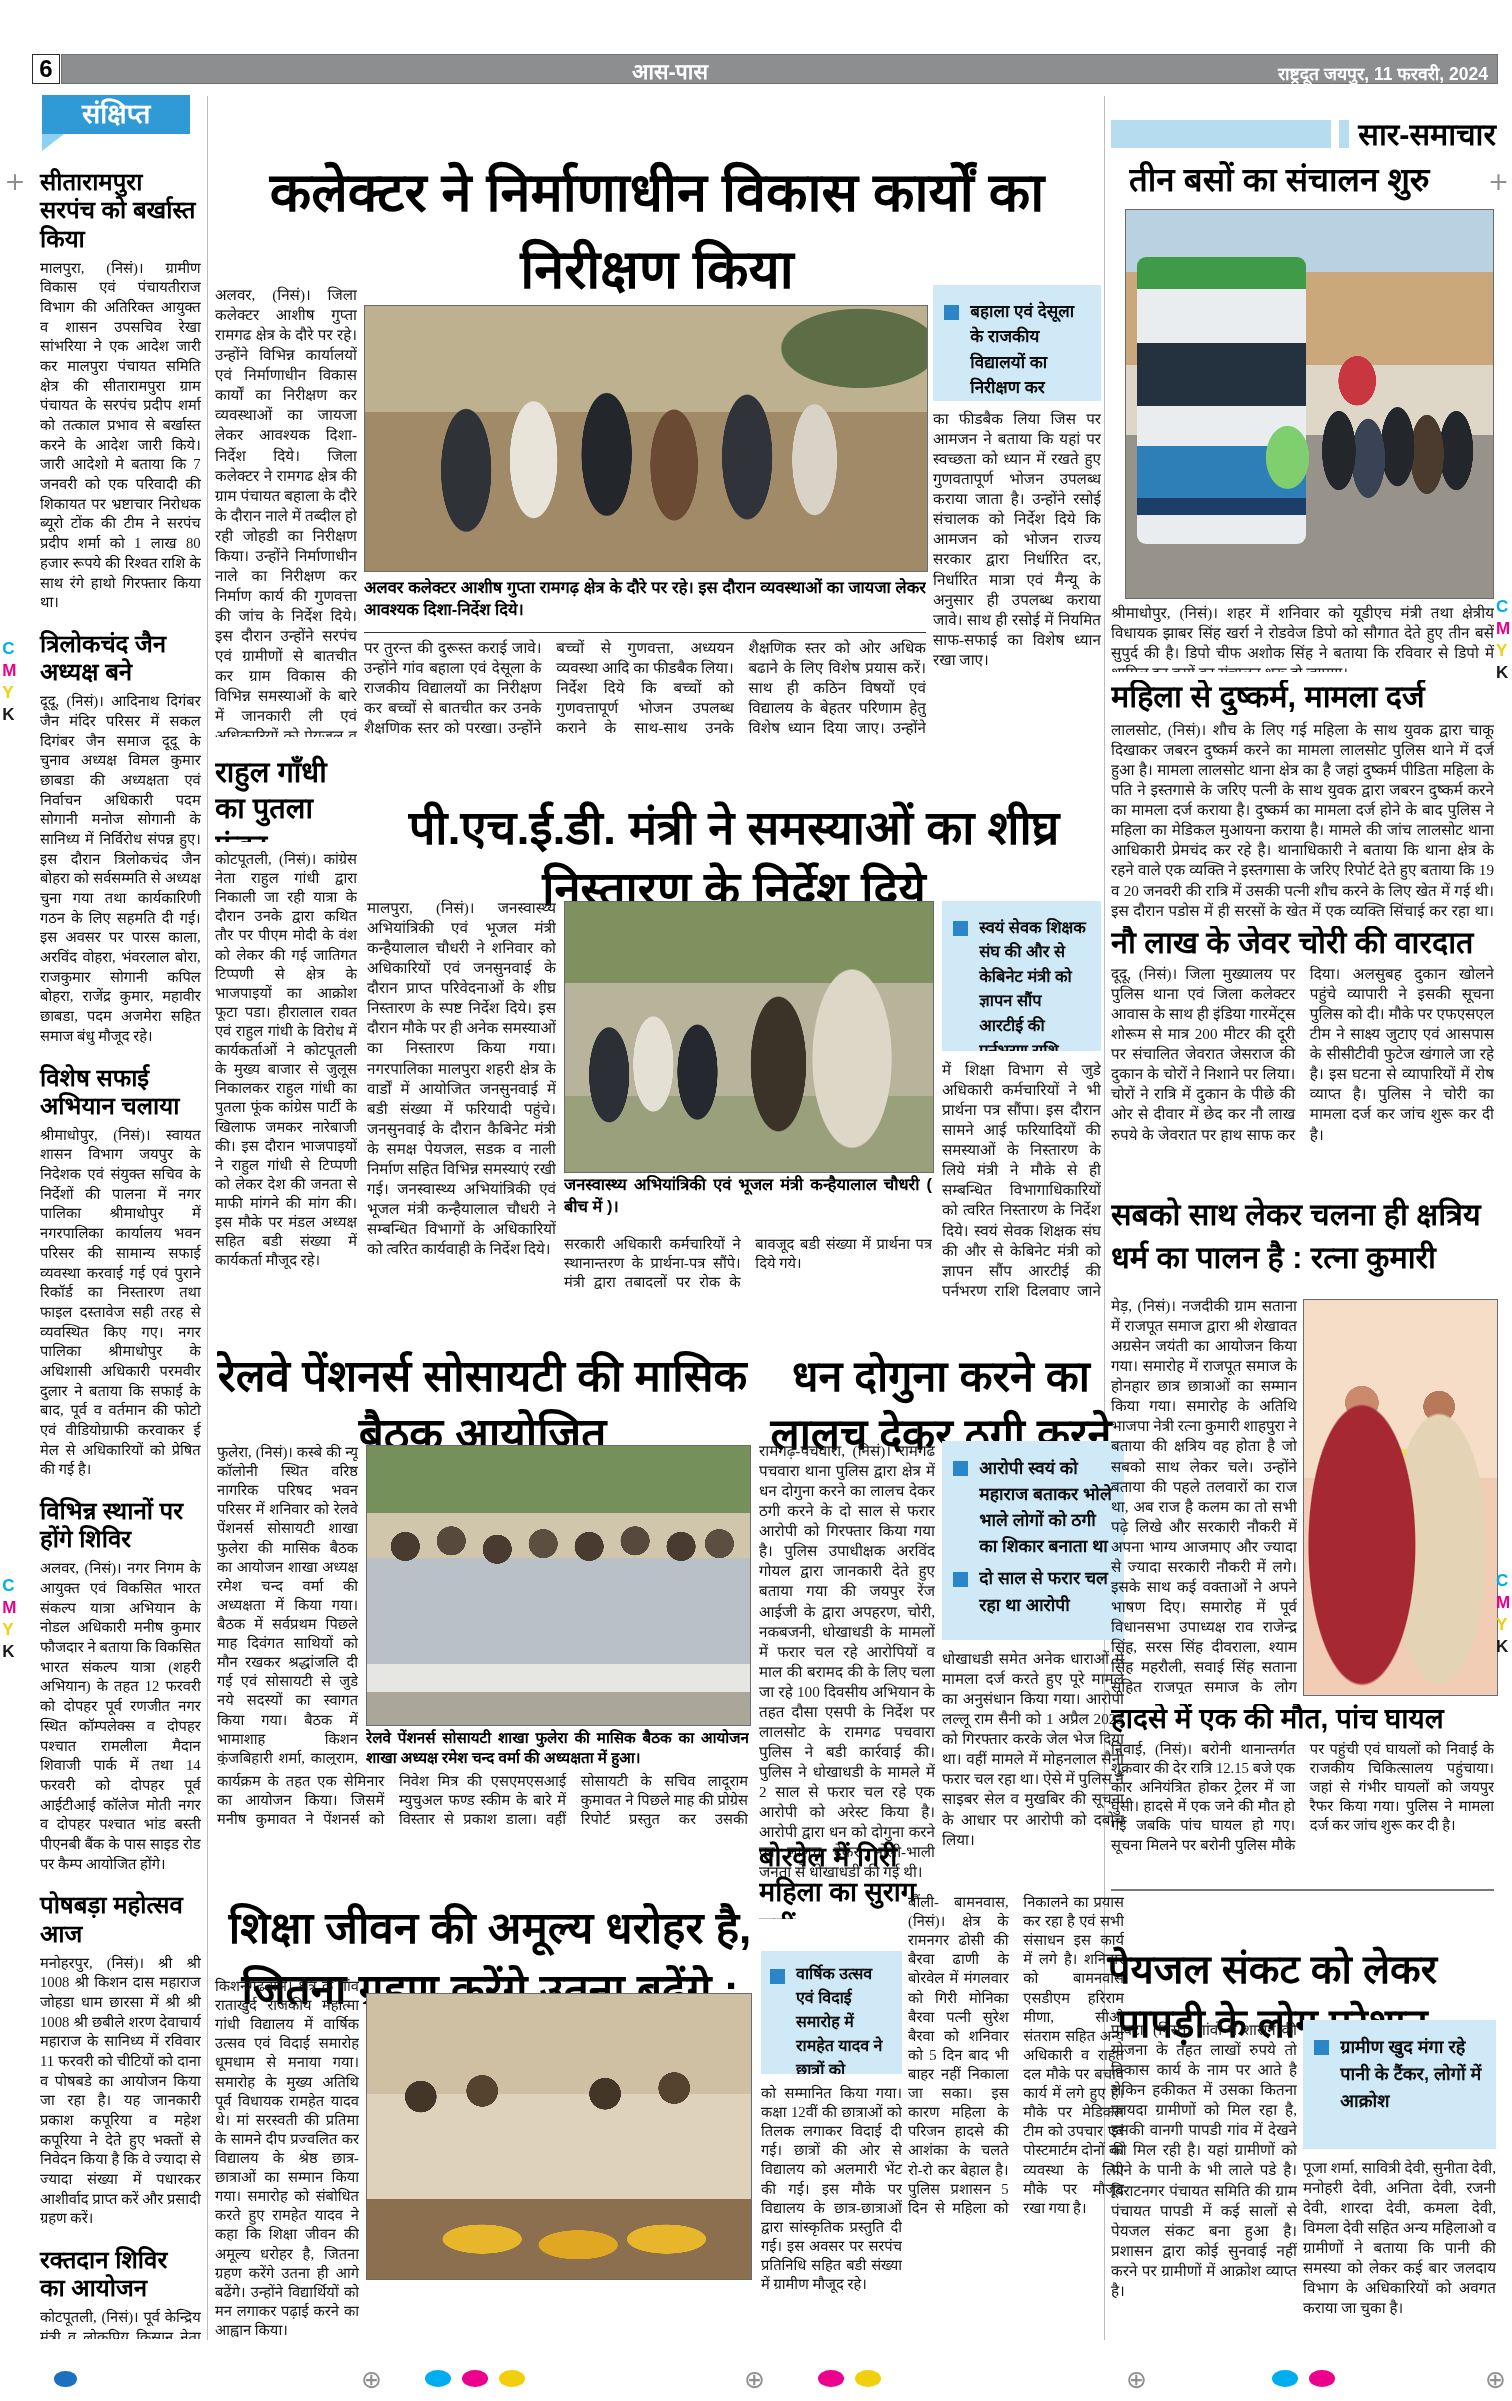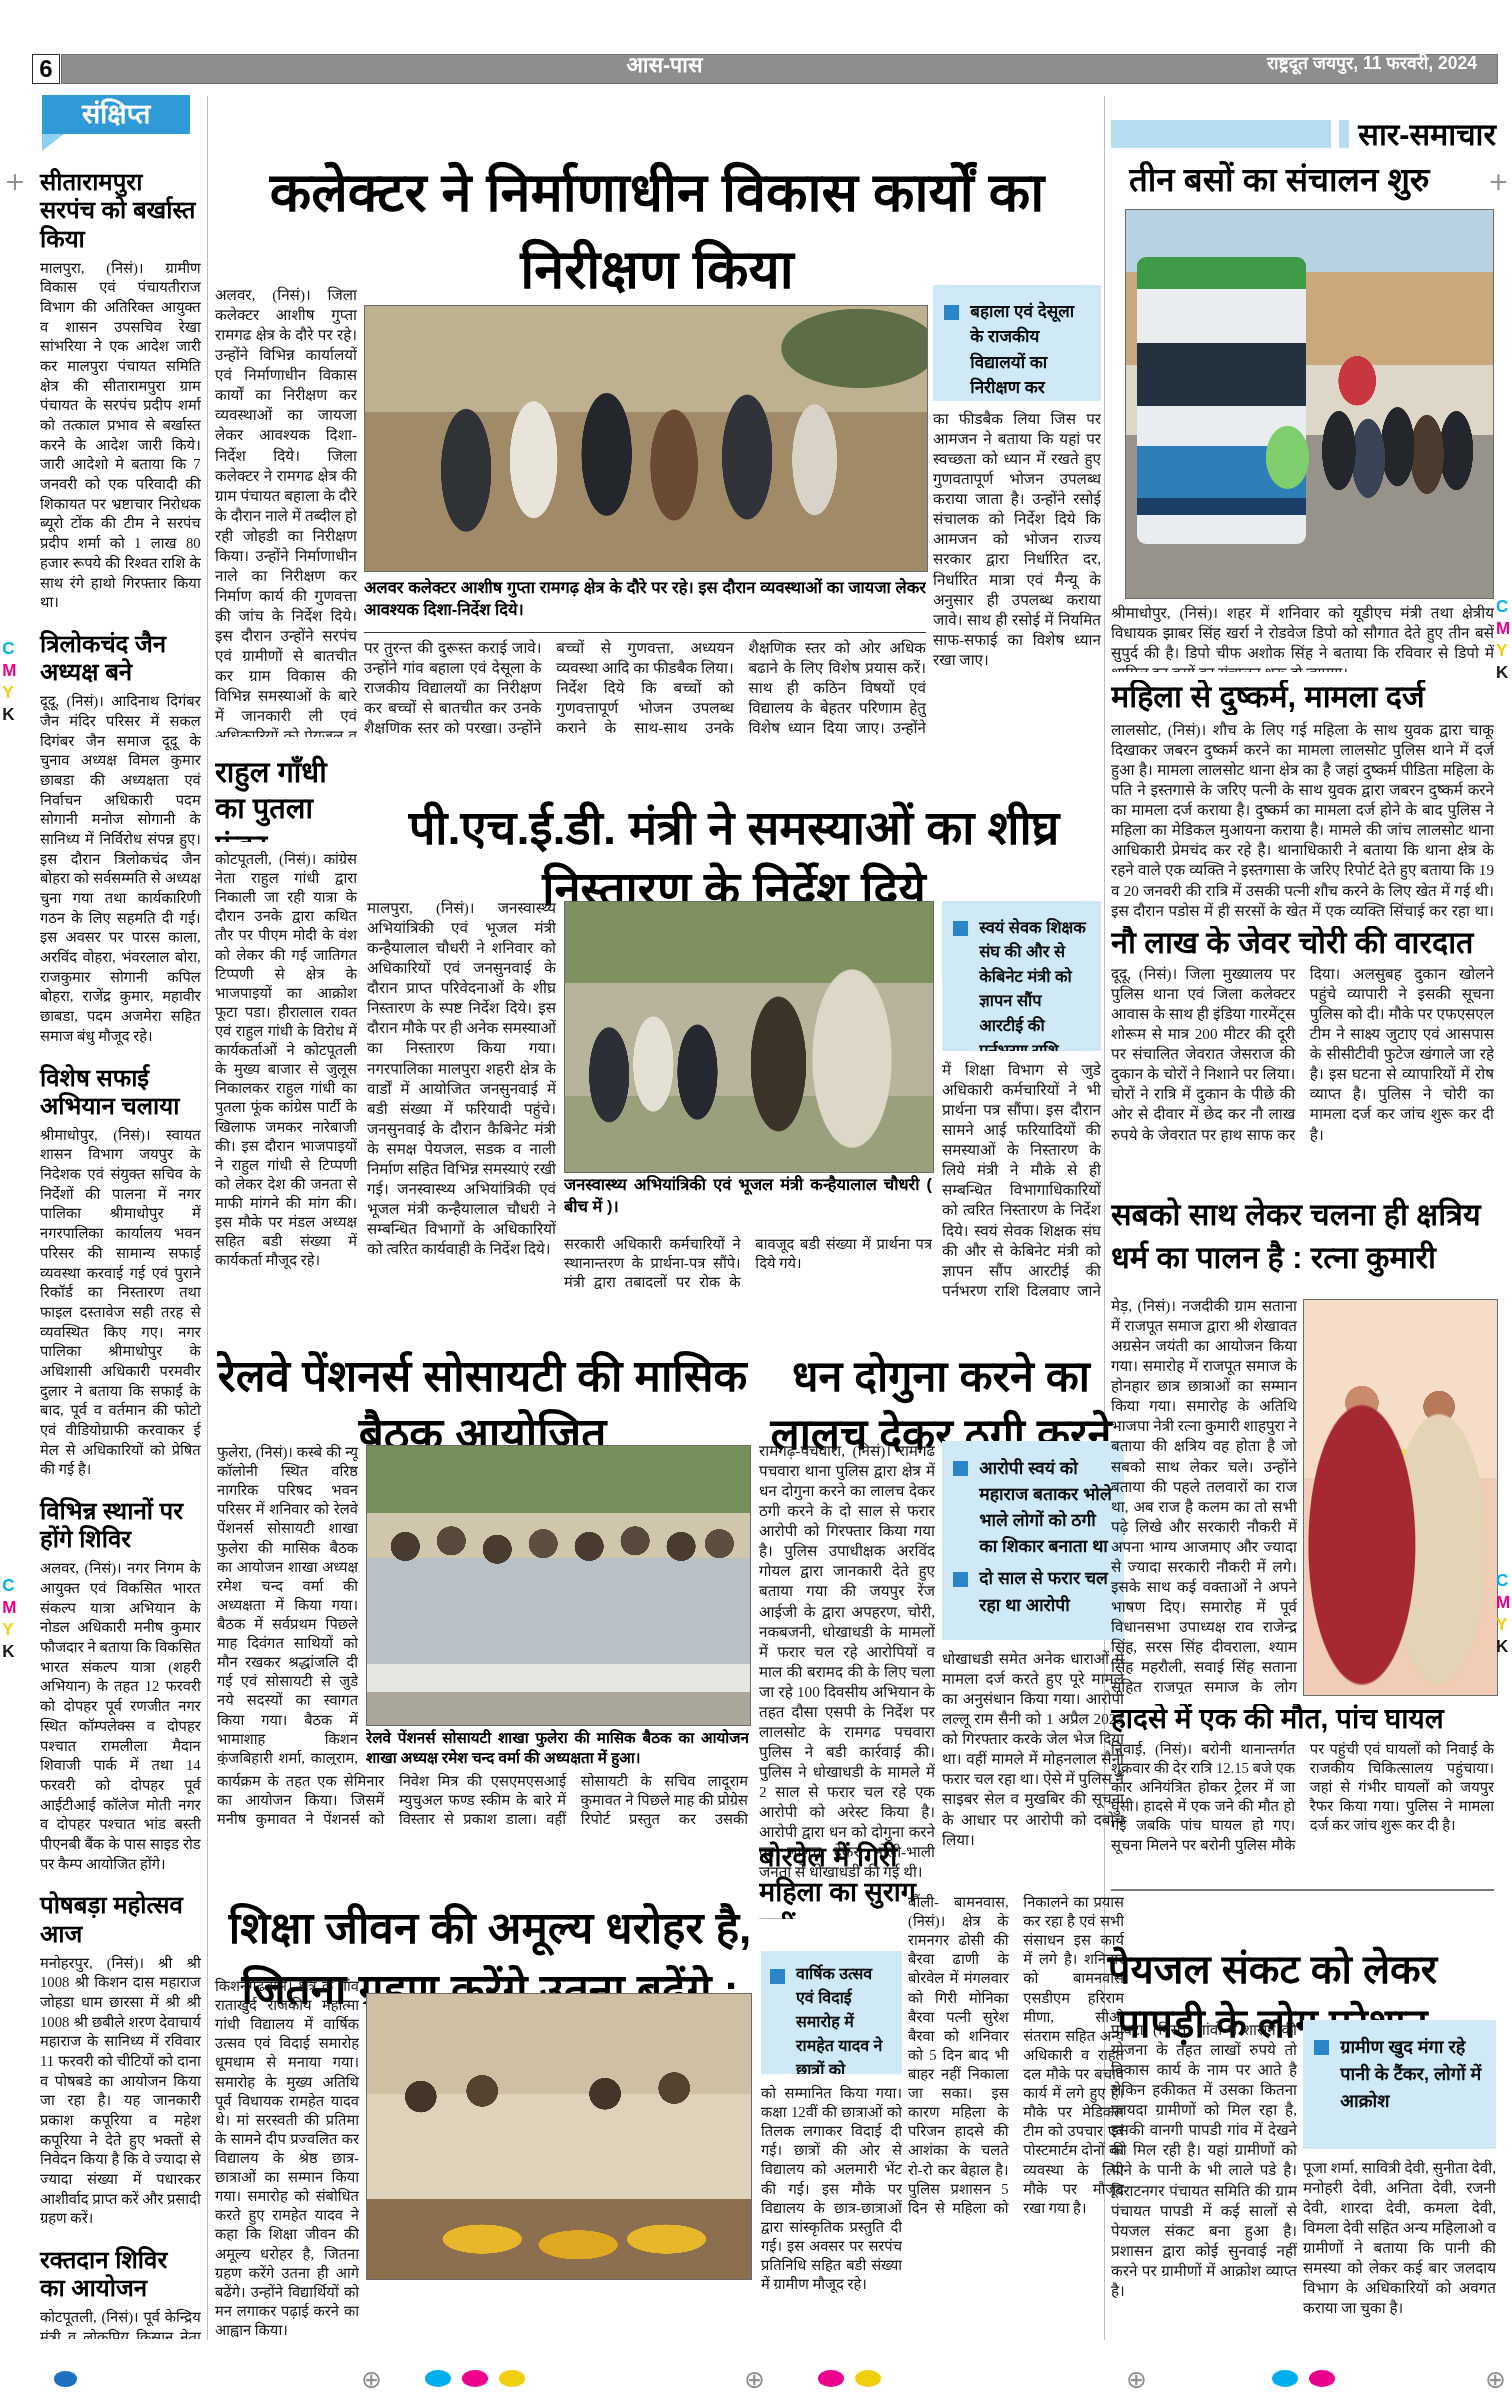--- a/index.html
+++ b/index.html
@@ -16,23 +16,23 @@
            font-size:16.4px;line-height:1.32;text-align:justify;overflow:hidden;color:#000;}
   .hl-box{background:#cfe9f6;overflow:hidden;}
   .hl-row{display:flex;gap:11.3px;padding:13.6px 11.3px;}
   .sq{flex:0 0 auto;width:14.7px;height:14.7px;background:#2a86c8;margin-top:6.8px;}
   .hl-txt{font-family:"Liberation Sans","DejaVu Sans",sans-serif;font-weight:700;
           font-size:18px;line-height:1.5;color:#0d0d0d;}
   .photo{border:0.6px solid #6b6b6b;overflow:hidden;}
   .vrule{width:1.1px;background:#bdbdbd;}
   .hrule{height:1.7px;background:#777;}
   
-  .masthead-bar{background:#8c8e90;border:1.1px solid #6e7072;display:flex;align-items:flex-start;}
+  .masthead-bar{background:#8c8e90;border:1.1px solid #6e7072;display:flex;align-items:flex-end;}
   .masthead-bar .mid{flex:1;text-align:center;color:#fff;font:700 21.5px/1 "Liberation Sans",sans-serif;}
-  .masthead-bar .right{color:#fff;font:700 17.5px/1 "Liberation Sans",sans-serif;padding-right:20px;}
+  .masthead-bar .right{color:#fff;font:700 17.5px/1 "Liberation Sans",sans-serif;padding-right:9px;}
   .pagenum{background:#fff;border:1.1px solid #2b2b2b;display:flex;align-items:center;justify-content:center;
            font:700 24px/1 "Liberation Sans",sans-serif;color:#000;}
   
   .brief-head{background:#2f9ad6;color:#fff;display:flex;align-items:center;justify-content:center;
               font:700 27px/1 "Liberation Sans",sans-serif;}
   .fold{width:0;height:0;border-top:17px solid #8ed0f0;border-right:22.6px solid transparent;}
   .brief-item h3{margin:17px 4.5px 5.6px 8px;font:700 24px/1.18 "Liberation Sans",sans-serif;color:#000;}
   .brief-item p{margin:0 2.3px 0 8px;font-size:14.7px;line-height:1.34;text-align:justify;}
   
   .saar-head{display:flex;align-items:center;}

